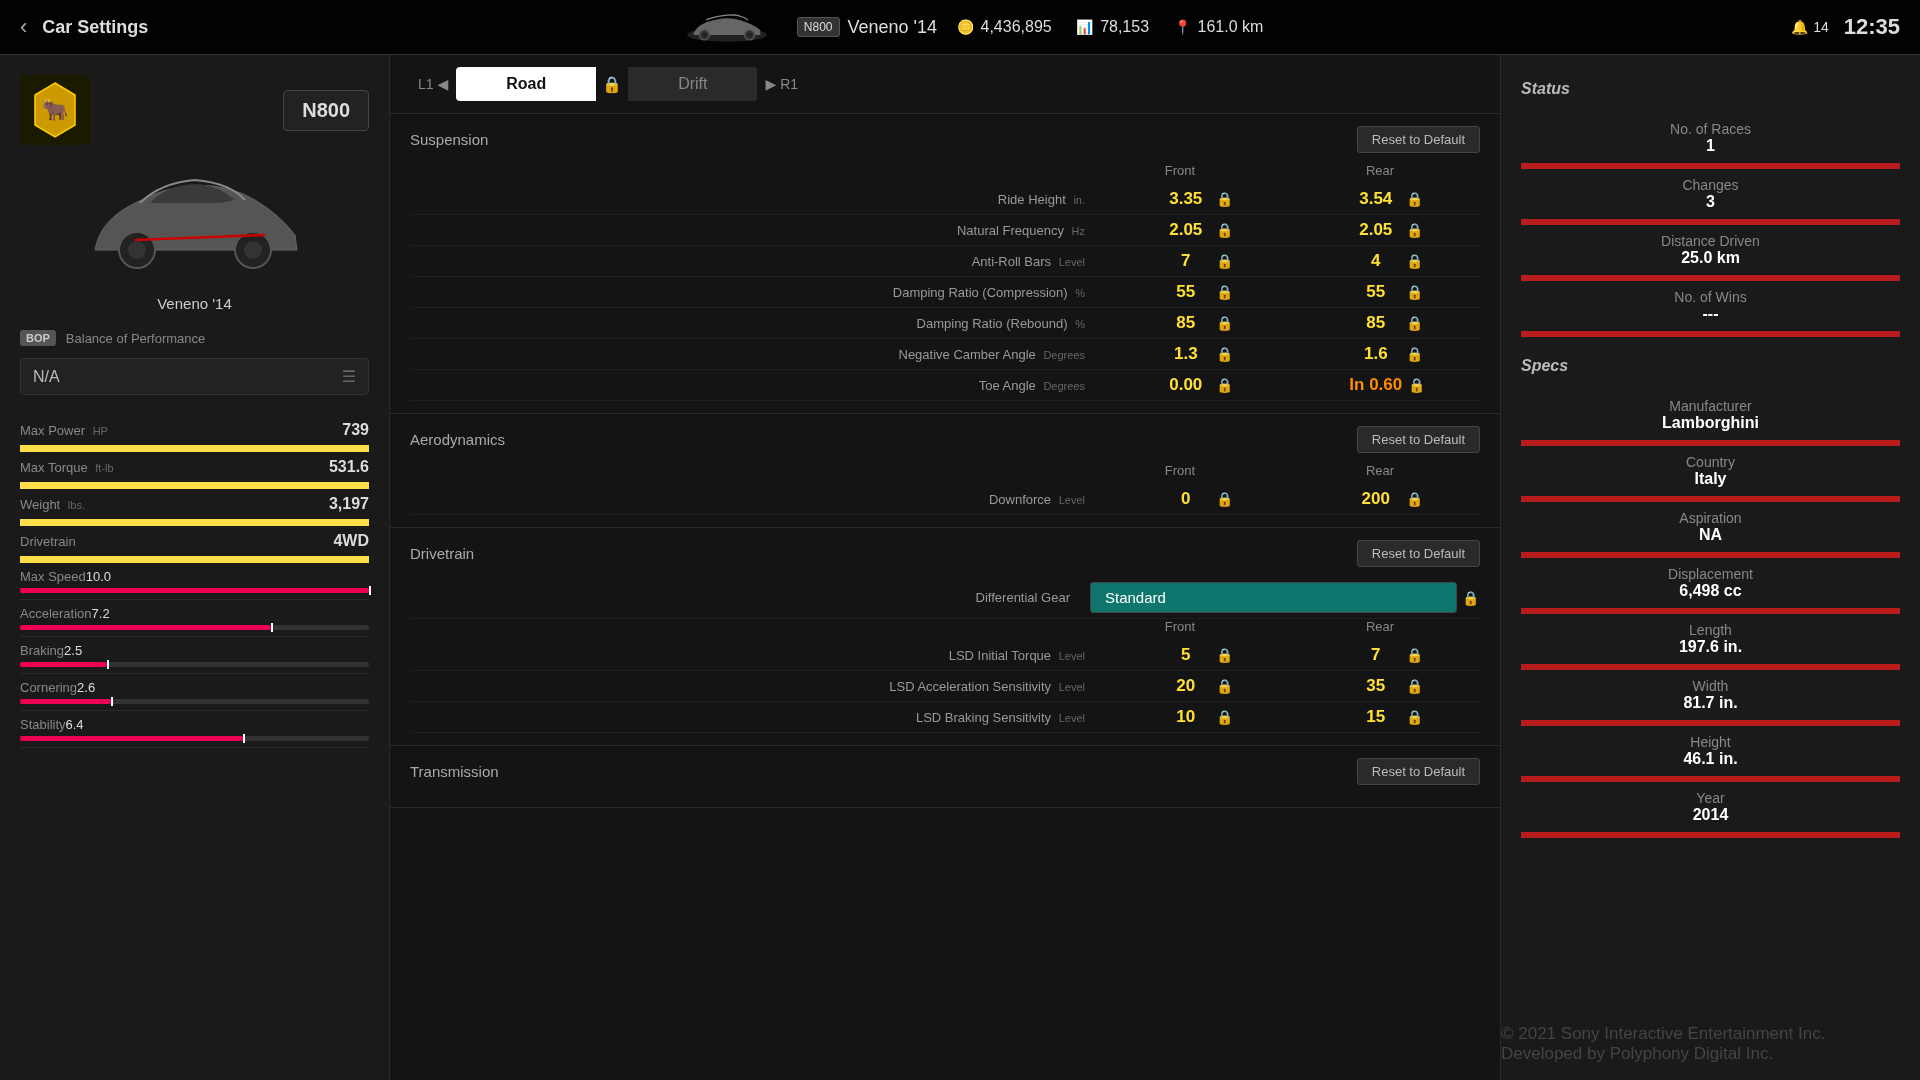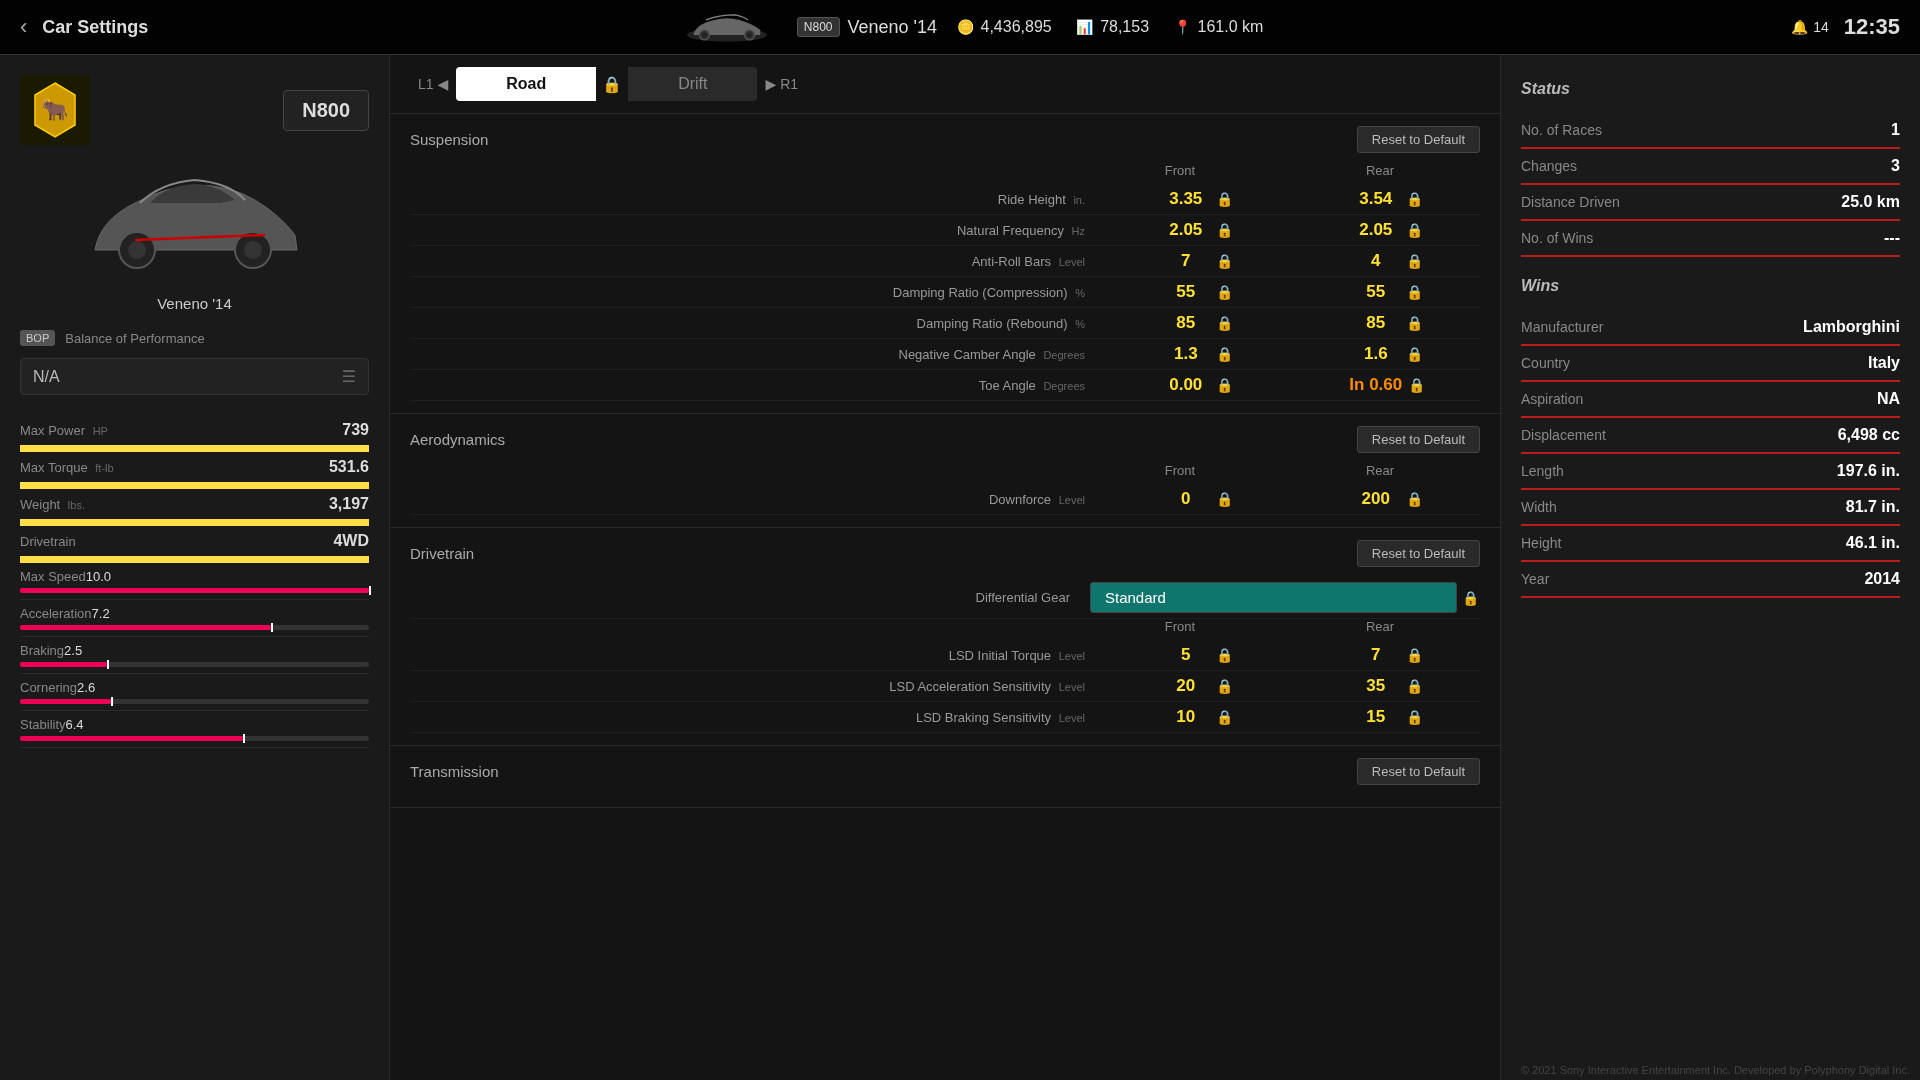--- a/index.html
+++ b/index.html
@@ -152,21 +152,21 @@
       align-items: center;
       gap: 10px;
       margin-bottom: 12px;
     }
     .bop-badge {
       background: #555;
       color: #ccc;
       font-size: 11px;
       padding: 2px 6px;
       border-radius: 3px;
-      font-weight: normal;
+      font-weight: bold;
     }
     .bop-text {
       color: #888;
       font-size: 13px;
     }
     .na-selector {
       display: flex;
       align-items: center;
       justify-content: space-between;
       background: #222;
@@ -385,45 +385,46 @@
       font-weight: bold;
       margin-bottom: 15px;
       margin-top: 5px;
       font-style: italic;
     }
     .panel-row {
       display: flex;
       justify-content: space-between;
       align-items: center;
       padding: 8px 0;
-      border-bottom: 2px solid #b91c1c;
+      border-bottom: 6px solid #b91c1c;
+      flex-direction: column;
     }
     .panel-label {
       color: #888;
       font-size: 14px;
     }
     .panel-value {
       color: #ddd;
       font-size: 14px;
     }
     .panel-value.bold {
       font-weight: bold;
       font-size: 16px;
       color: #fff;
     }
 
     .specs-section {
       margin-top: 20px;
     }
     .copyright {
       position: absolute;
-      bottom: 4px;
+      bottom: 16px;
       right: 10px;
       color: #444;
-      font-size: 11px;
+      font-size: 17px;
     }
 
     
     .drivetrain-section {
       padding: 12px 20px;
       border-bottom: 1px solid #2a2a2a;
     }
     .standard-box {
       background: #0f766e;
       border: 1px solid #444;
@@ -826,21 +827,21 @@
         <span class="panel-label">Distance Driven</span>
     <span class="panel-value bold">25.0 km</span>
       </div>
       <div class="panel-row">
         <span class="panel-label">No. of Wins</span>
     <span class="panel-value bold">---</span>
       </div>
     </div>
 
   <div class="specs-section">
-    <div class="panel-section-title">Wins</div>
+    <div class="panel-section-title">Specs</div>
     <div id="specs-rows">
         <div class="panel-row">
           <span class="panel-label">Manufacturer</span>
     <span class="panel-value bold">Lamborghini</span>
         </div>
         <div class="panel-row">
           <span class="panel-label">Country</span>
     <span class="panel-value bold">Italy</span>
         </div>
         <div class="panel-row">

